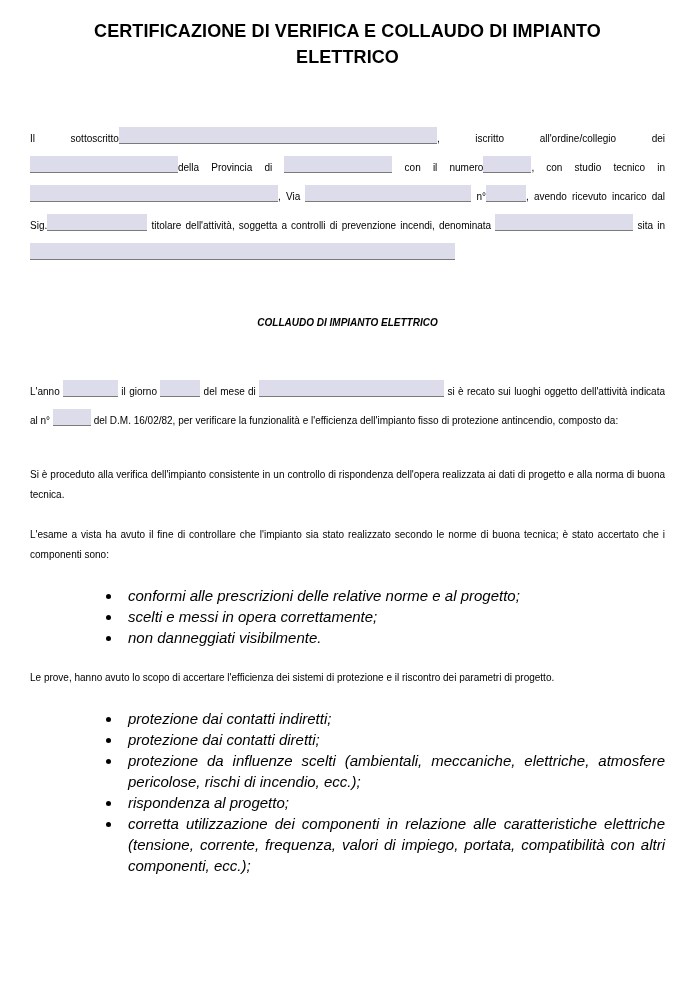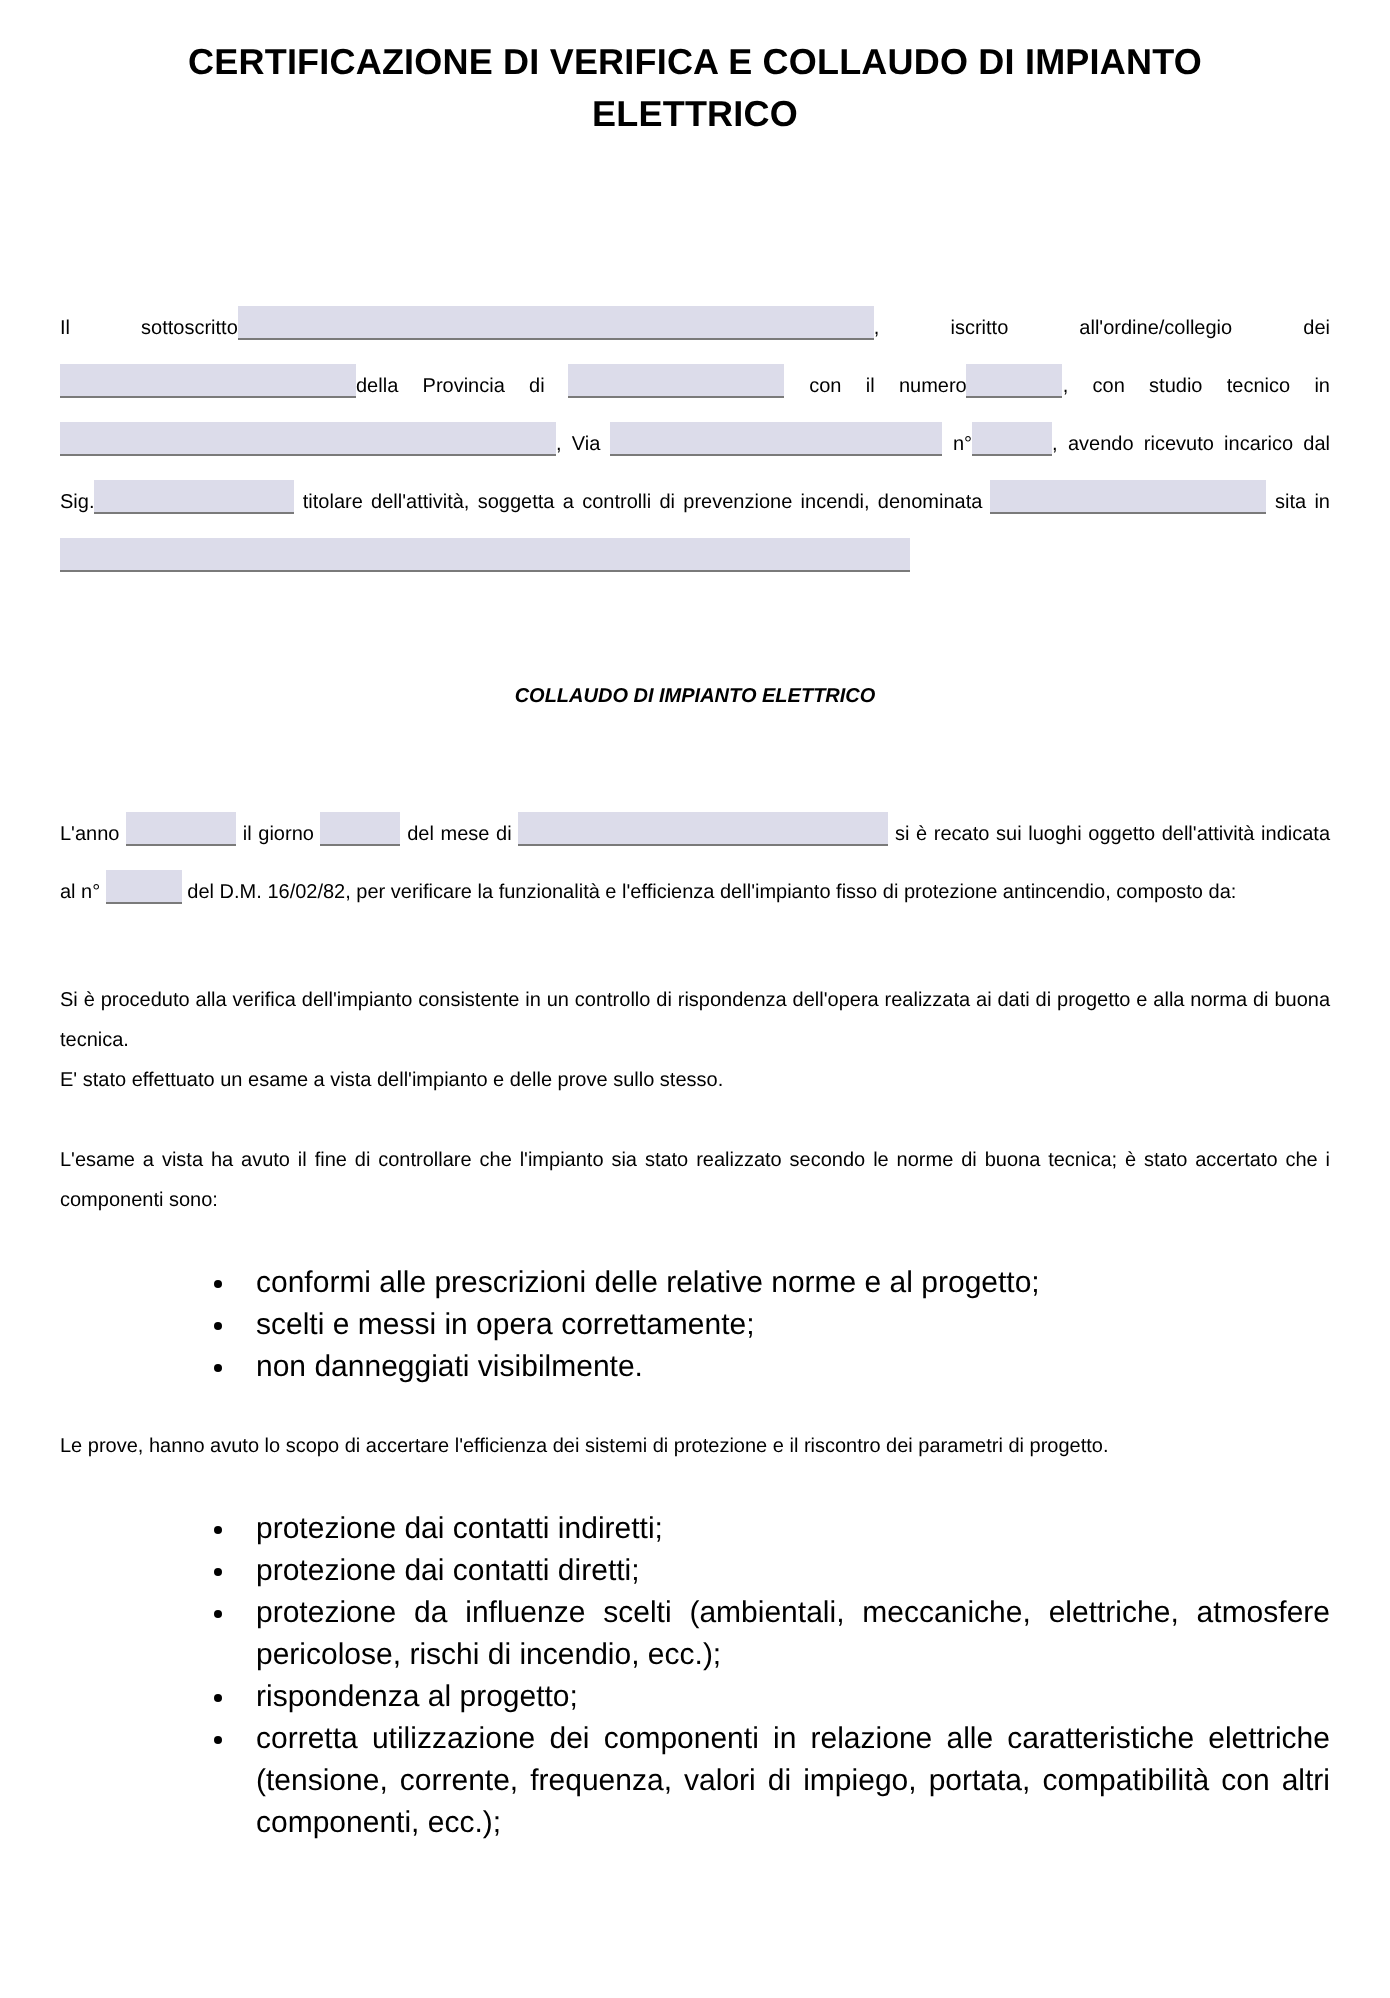--- a/index.html
+++ b/index.html
@@ -15,21 +15,21 @@
     overflow: hidden;
     padding: 18px 30px 0 30px;
   }
 
   .doc-title {
     font-size: 18px;
     line-height: 26px;
     font-weight: bold;
     text-align: center;
     padding: 0 24px;
-    margin-bottom: 80px;
+    margin-bottom: 54px;
     letter-spacing: 0.1px;
   }
 
   .para,
   .para-fields,
   .heading-center,
   .subheading { font-size: 10px; }
 
   .para {
     line-height: 20px;
@@ -60,38 +60,39 @@
     background: var(--field-fill, #dcdcea);
     border-bottom: 1px solid var(--field-line, #7a7a7a);
     vertical-align: text-bottom;
     cursor: text;
   }
 
   ul.bullets {
     margin: 0 0 20px 0;
     padding-left: 92px;
     list-style-type: disc;
+    font-style: italic;
   }
   ul.bullets li {
     font-size: 15px;
     line-height: 21px;
     text-align: justify;
     padding-left: 6px;
   }
 </style>
 </head>
 <body>
 
 <div class="page">
   <h1 class="doc-title">CERTIFICAZIONE DI VERIFICA E COLLAUDO DI IMPIANTO ELETTRICO</h1>
   <div>
       <p class="para-fields"><span>Il sottoscritto</span><span class="field" style="width: 318px;"></span><span>, iscritto all'ordine/collegio dei </span><span class="field" style="width: 148px;"></span><span>della Provincia di </span><span class="field" style="width: 108px;"></span><span> con il numero</span><span class="field" style="width: 48px;"></span><span>, con studio tecnico in</span><span class="field" style="width: 248px;"></span><span>, Via </span><span class="field" style="width: 166px;"></span><span> n°</span><span class="field" style="width: 40px;"></span><span>, avendo ricevuto incarico dal Sig.</span><span class="field" style="width: 100px;"></span><span> titolare dell'attività, soggetta a controlli di prevenzione incendi, denominata </span><span class="field" style="width: 138px;"></span><span> sita in </span><span class="field" style="width: 425px;"></span></p>
       <p class="heading-center"><span>COLLAUDO DI IMPIANTO ELETTRICO</span></p>
       <p class="para-fields"><span>L'anno </span><span class="field" style="width: 55px;"></span><span> il giorno </span><span class="field" style="width: 40px;"></span><span> del mese di </span><span class="field" style="width: 185px;"></span><span> si è recato sui luoghi oggetto dell'attività indicata al n° </span><span class="field" style="width: 38px;"></span><span> del D.M. 16/02/82, per verificare la funzionalità e l'efficienza dell'impianto fisso di protezione antincendio, composto da:</span></p>
-      <p class="para"><span>Si è proceduto alla verifica dell'impianto consistente in un controllo di rispondenza dell'opera realizzata ai dati di progetto e alla norma di buona tecnica.</span><br><span>E' stato effettuato un esame a vista dell'impianto e delle prove sullo stesso.</span></p>
+      <p class="para"><span>Si è proceduto alla verifica dell'impianto consistente in un controllo di rispondenza dell'opera realizzata ai dati di progetto e alla norma di buona tecnica.</span><br></p>
       <p class="para"><span>L'esame a vista ha avuto il fine di controllare che l'impianto sia stato realizzato secondo le norme di buona tecnica; è stato accertato che i componenti sono:</span></p>
       <ul class="bullets">
         <li>conformi alle prescrizioni delle relative norme e al progetto;</li>
         <li>scelti e messi in opera correttamente;</li>
         <li>non danneggiati visibilmente.</li>
       </ul>
       <p class="para"><span>Le prove, hanno avuto lo scopo di accertare l'efficienza dei sistemi di protezione e il riscontro dei parametri di progetto.</span></p>
       <ul class="bullets">
         <li>protezione dai contatti indiretti;</li>
         <li>protezione dai contatti diretti;</li>

